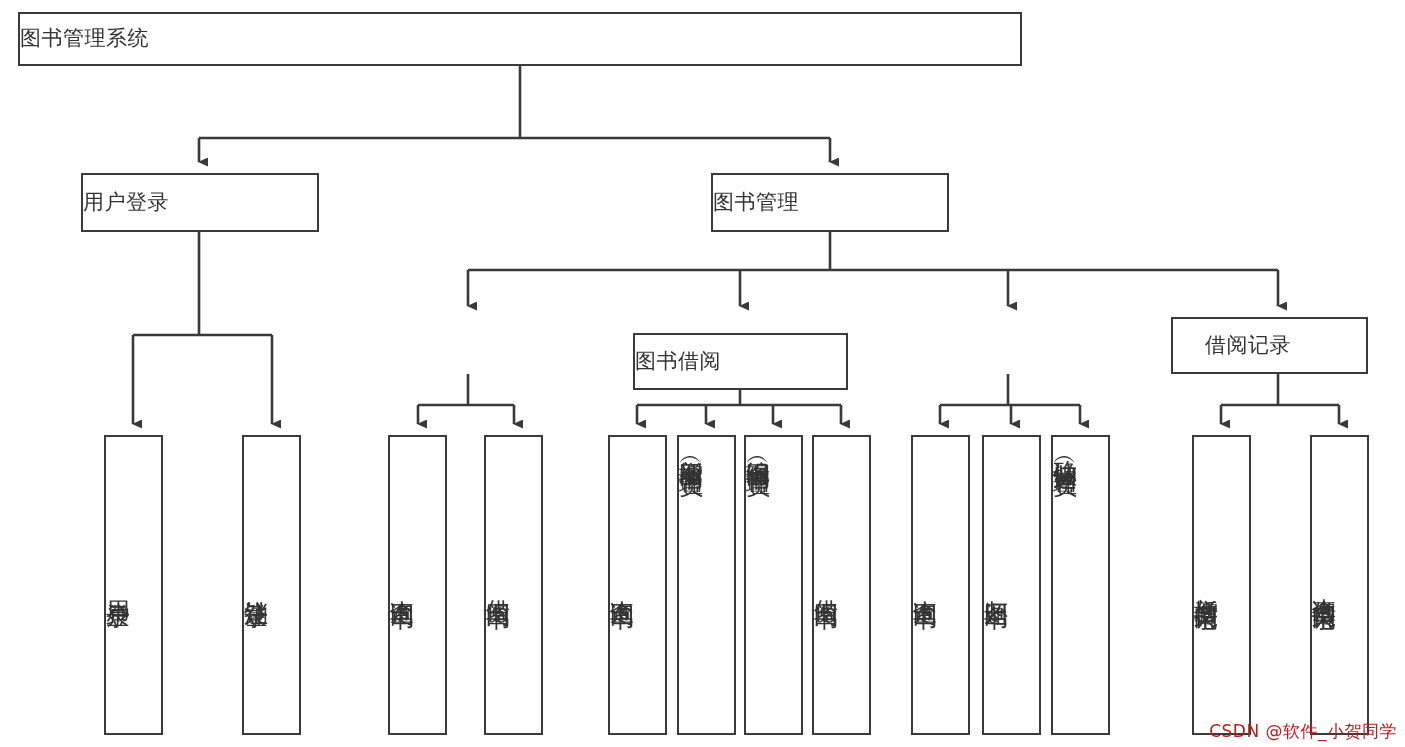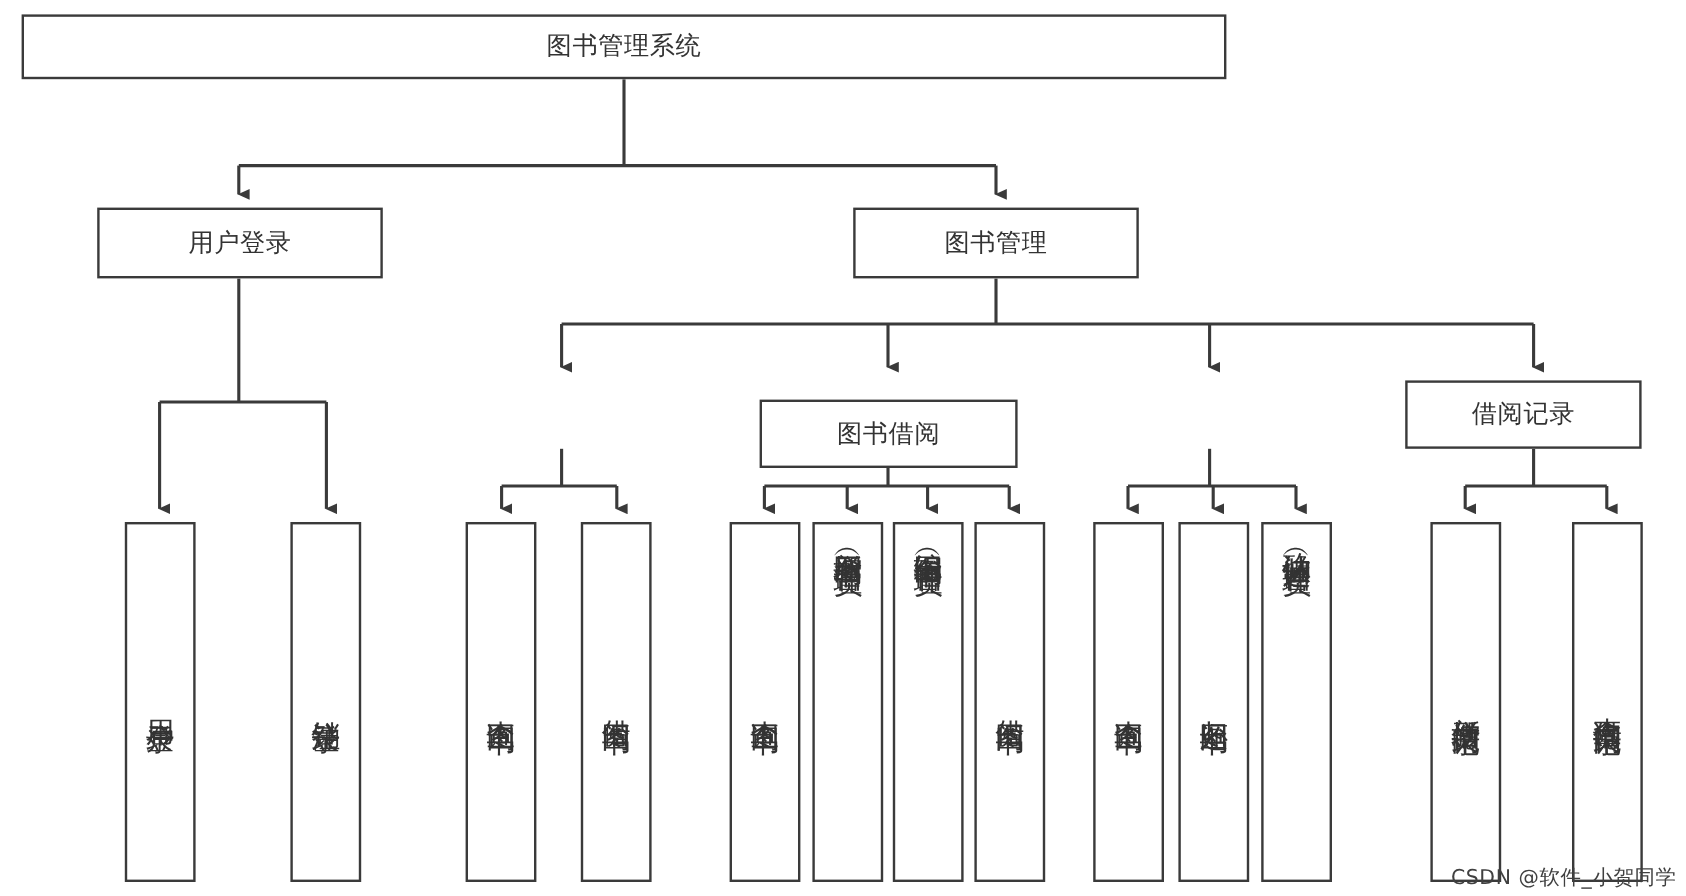--- a/index.html
+++ b/index.html
@@ -25,21 +25,20 @@
     width: 1405px;
     height: 747px;
   }
   .node {
     position: absolute;
     box-sizing: border-box;
     border: 2px solid #3a3a3a;
     background: #ffffff;
     display: flex;
     align-items: center;
-    justify-content: center;
     color: #333333;
   }
   .node-label {
     color: #333333;
     line-height: 1.14;
     white-space: pre;
   }
   .horiz .node-label {
     font-size: 21px;
     letter-spacing: 0.5px;
@@ -58,21 +57,21 @@
   }
   .vert.vcenter {
     align-items: center;
     padding-top: 0;
   }
   #watermark {
     position: absolute;
     right: 8px;
     bottom: 4px;
     font-size: 17px;
-    color: #404040;
+    color: #b91c1c;
     letter-spacing: 0.5px;
     white-space: pre;
     pointer-events: none;
   }
 </style>
 </head>
 <body>
 
 <div id="diagram-root">
 
@@ -138,21 +137,21 @@
   <div class="node horiz" style="left:81px; top:173px; width:238px; height:59px;">
     <span class="node-label">用户登录</span>
   </div>
   <div class="node horiz" style="left:711px; top:173px; width:238px; height:59px;">
     <span class="node-label">图书管理</span>
   </div>
 
   <div class="node horiz" style="left:633px; top:317px; width:215px; height:57px;margin-top:16px;">
     <span class="node-label">图书借阅</span>
   </div>
-  <div class="node horiz" style="left:1171px; top:317px; width:197px; height:57px;">
+  <div class="node horiz" style="left:1171px; top:317px; width:197px; height:57px;padding-left:32px;">
     <span class="node-label">借阅记录</span>
   </div>
 
   <div class="node vert vcenter" style="left:104px; top:435px; width:59px; height:300px;">
     <span class="node-label">用户登录</span>
   </div>
   <div class="node vert vcenter" style="left:242px; top:435px; width:59px; height:300px;">
     <span class="node-label">注销登录</span>
   </div>
   <div class="node vert vcenter" style="left:388px; top:435px; width:59px; height:300px;">

